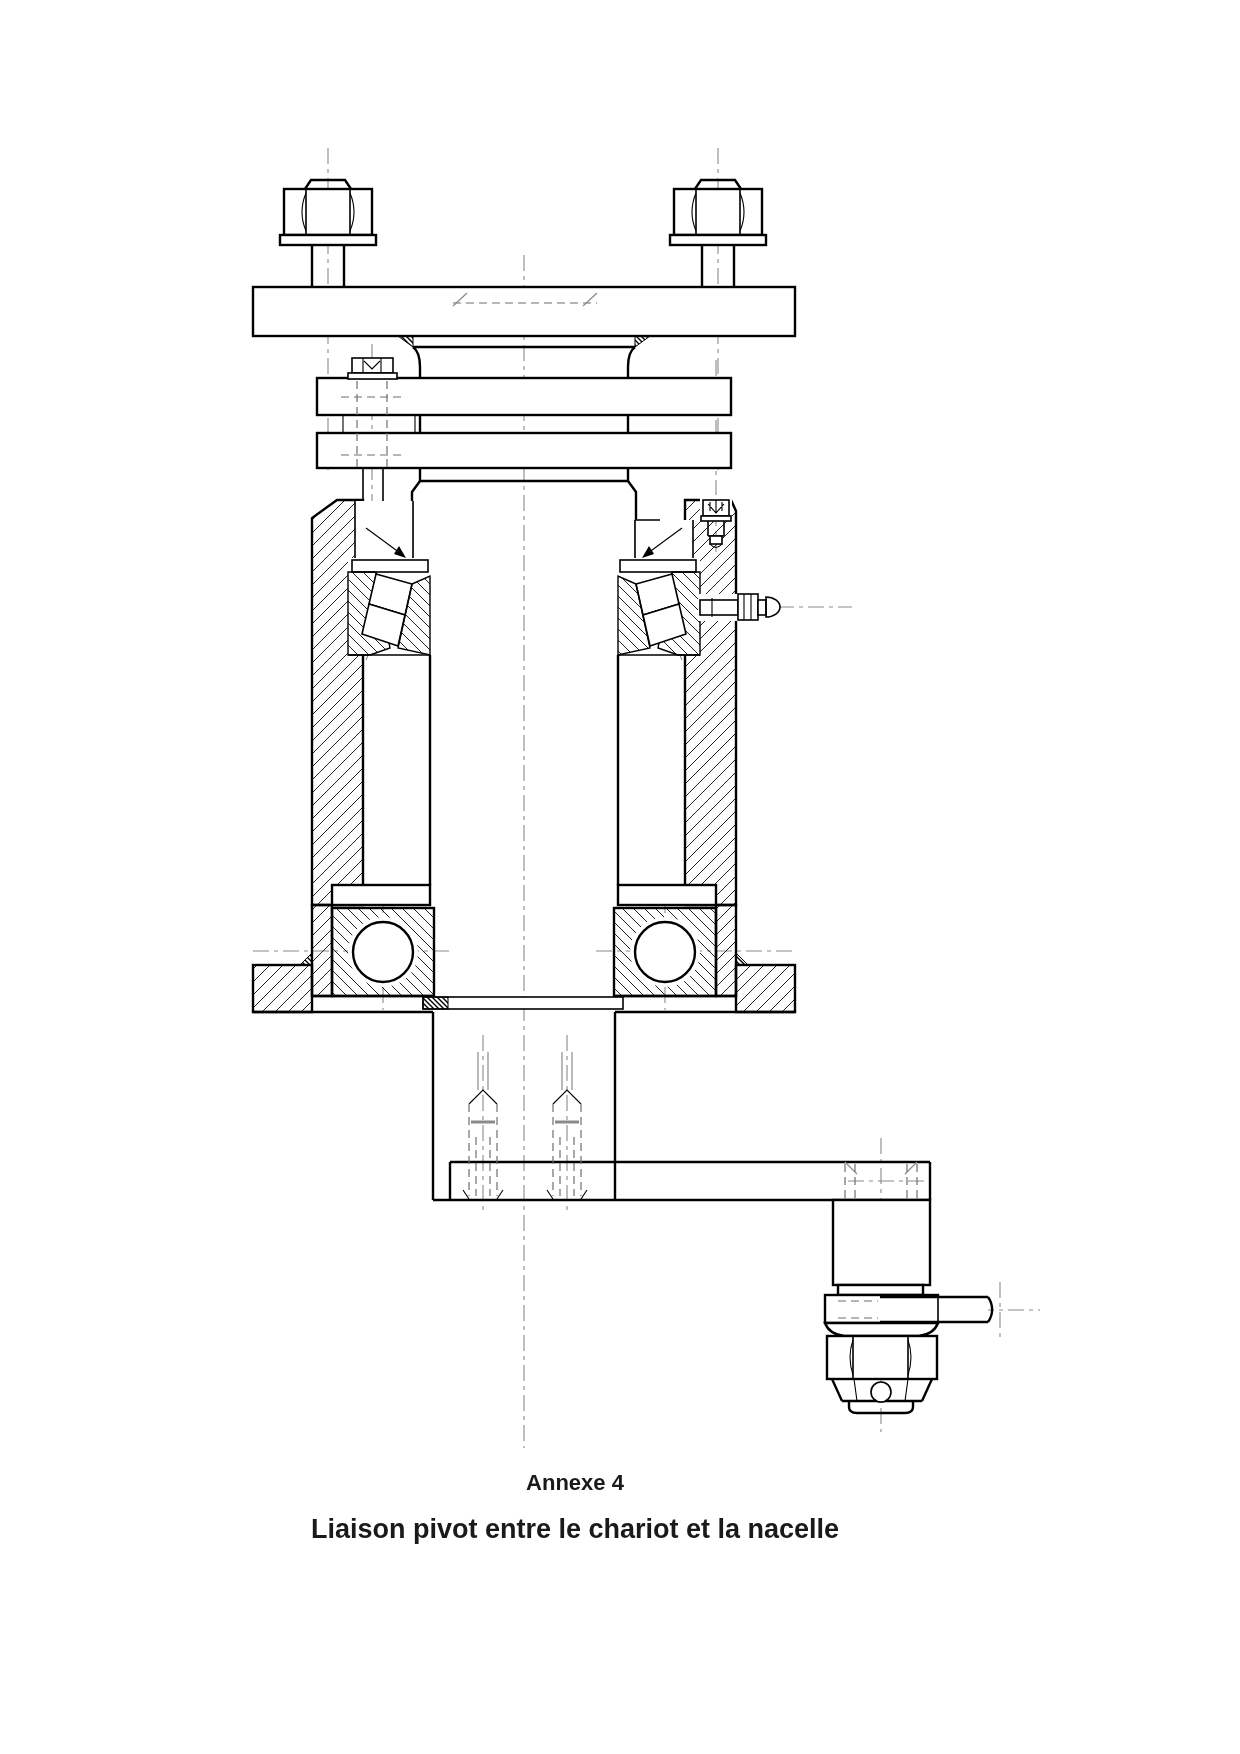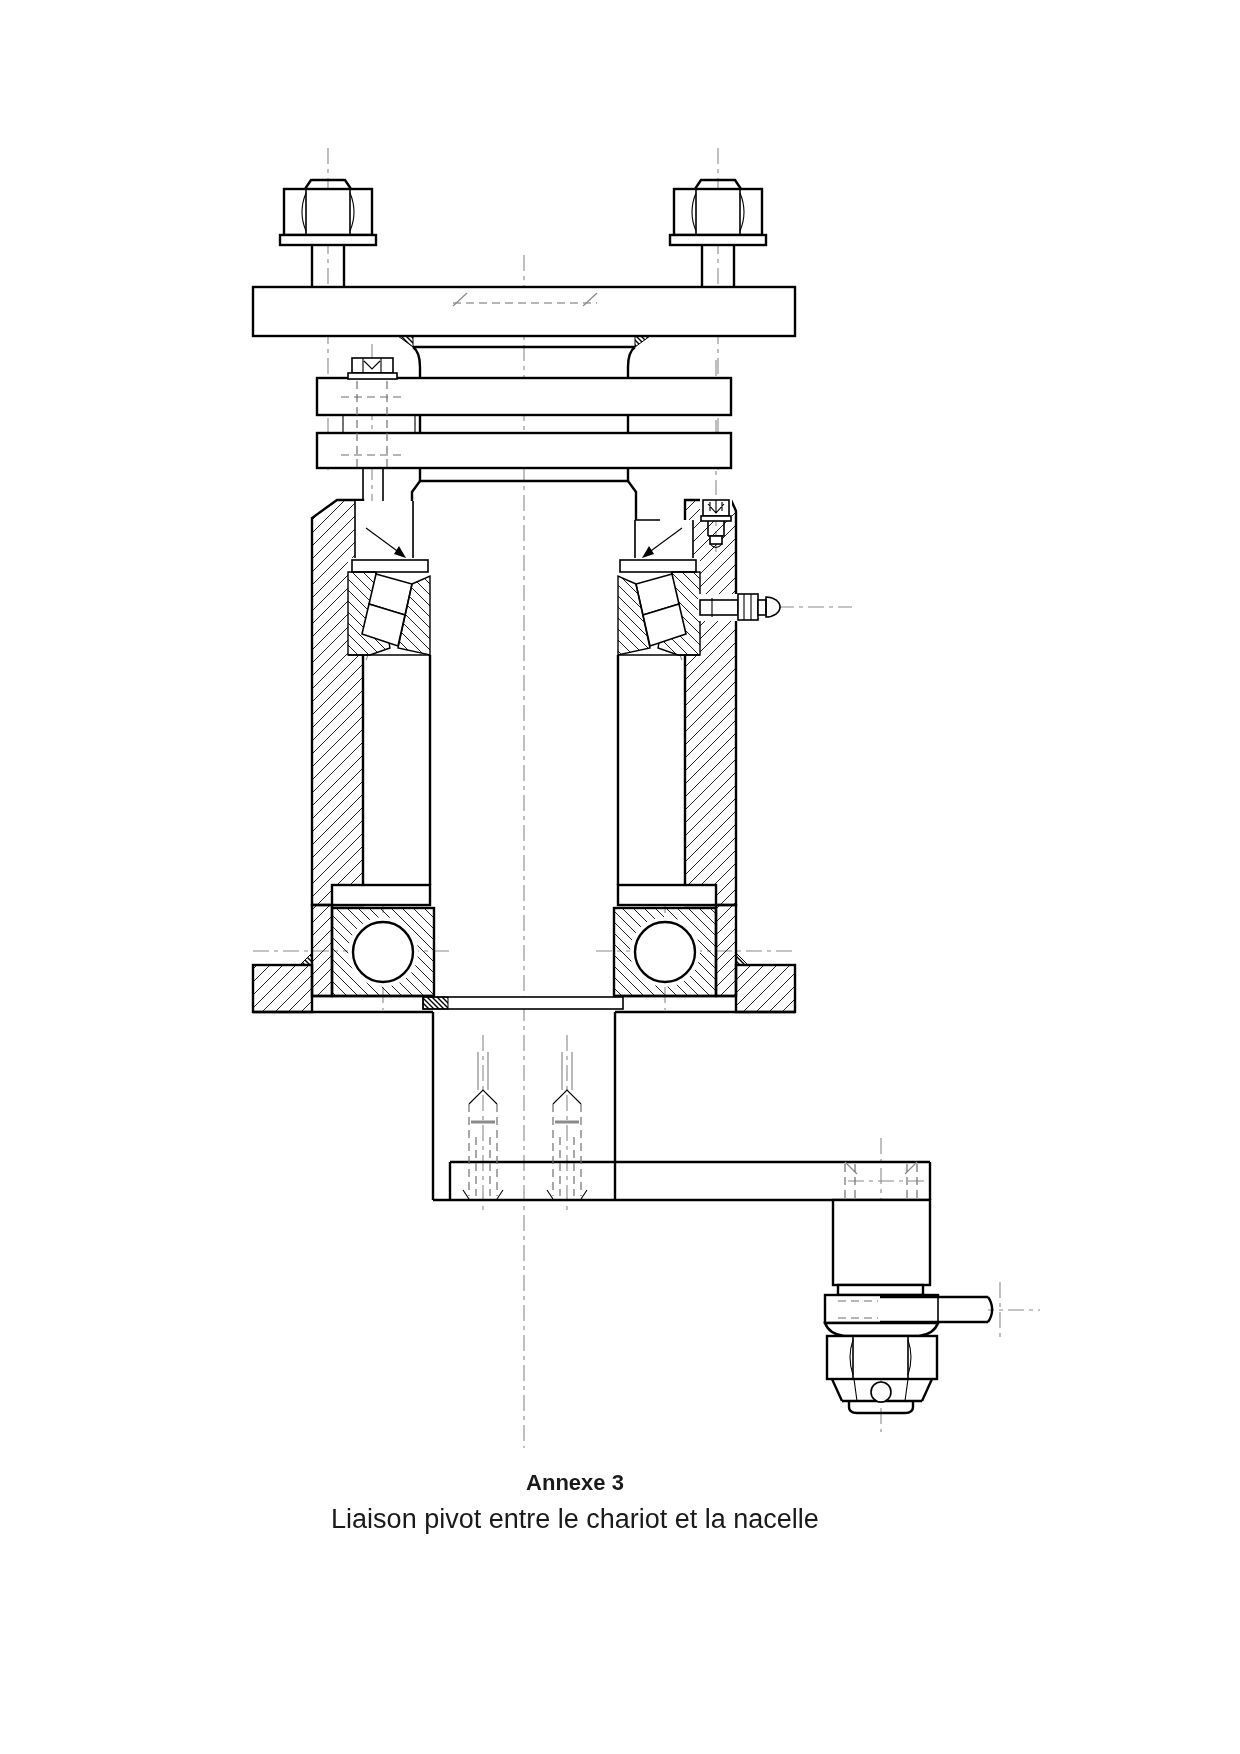--- a/index.html
+++ b/index.html
@@ -10,21 +10,21 @@
     position:relative;
     overflow:hidden;
   }
   .page{position:absolute;left:0;top:0;width:1240px;height:1754px;background:#fff;}
   svg{position:absolute;left:0;top:0;}
   .caption{
     position:absolute;left:50px;top:1468px;width:1050px;
     text-align:center;color:#1a1a1a;
   }
   .caption-title{font-size:22px;font-weight:bold;line-height:30px;}
-  .caption-subtitle{font-size:27px;font-weight:normal;line-height:34px;margin-top:4px;}
+  .caption-subtitle{font-size:27px;font-weight:bold;line-height:34px;margin-top:14px;}
 
   
   .ol{fill:none;stroke:#000;stroke-width:2.4;stroke-linecap:butt;stroke-linejoin:miter;}
   .ml{fill:none;stroke:#000;stroke-width:1.6;}
   .tl{fill:none;stroke:#000;stroke-width:1.1;}
   .cl{fill:none;stroke:#8a8a8a;stroke-width:1.1;stroke-dasharray:16 5 4 5;}
   .hl{fill:none;stroke:#6f6f6f;stroke-width:1.2;stroke-dasharray:8 5;}
   .gl{fill:none;stroke:#8a8a8a;stroke-width:1.2;}
   .wf{fill:#fff;stroke:none;}
   .wfo{fill:#fff;stroke:#000;stroke-width:2.4;}
@@ -271,17 +271,17 @@
     <path class="tl" d="M712 598 V617"></path>
     <rect class="wfo2" x="738" y="594" width="20" height="26"></rect>
     <path class="tl" d="M744 594 V620 M751 594 V620"></path>
     <rect class="wfo2" x="758" y="600" width="8" height="15"></rect>
     <path class="ml" d="M766 597 A 14 10 0 0 1 766 617 Z"></path>
   </g>
 
 </svg>
 
 <div class="caption">
-  <div class="caption-title">Annexe 3</div>
+  <div class="caption-title">Annexe 4</div>
   <div class="caption-subtitle">Liaison pivot entre le chariot et la nacelle</div>
 </div>
 
 </div>
 
 </body></html>

